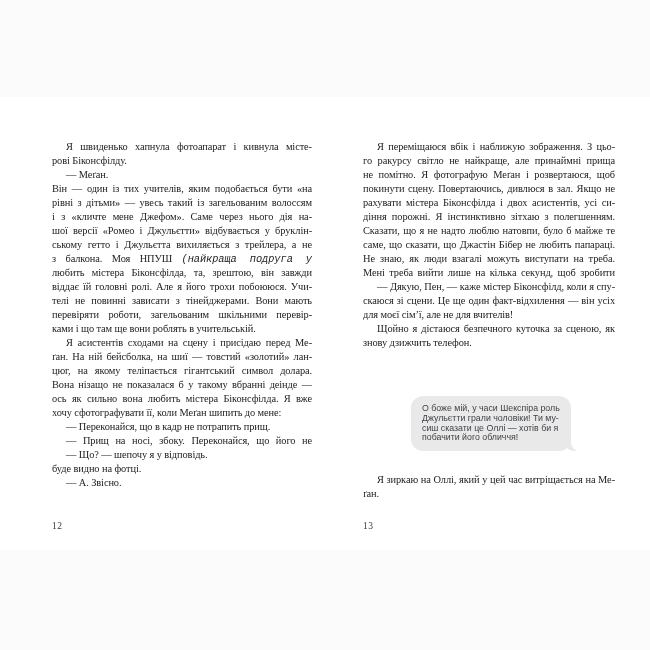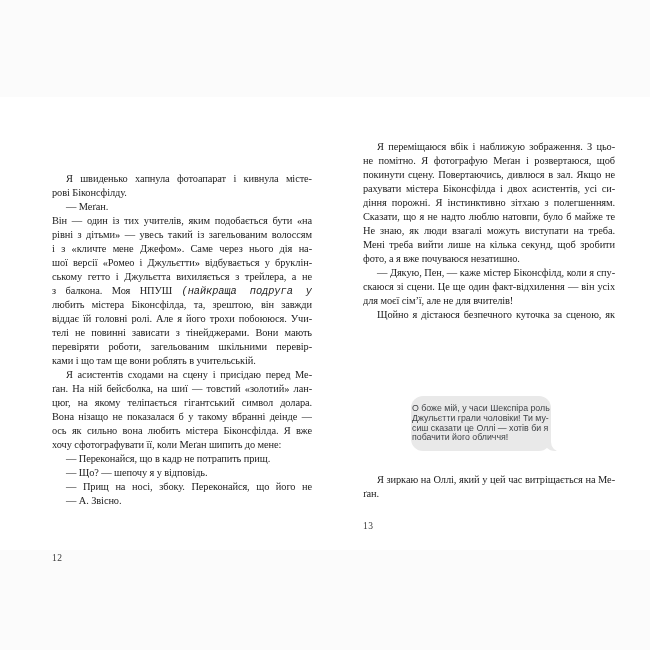--- a/index.html
+++ b/index.html
@@ -3,36 +3,36 @@
 <meta charset="utf-8">
 <style>
   html,body{margin:0;padding:0;}
   body{
     width:650px;height:650px;position:relative;overflow:hidden;
     background:#fbfbfb;
     font-family:"Liberation Serif","DejaVu Serif",serif;
   }
   .band{position:absolute;left:0;top:97px;width:650px;height:453px;background:#ffffff;}
   .page{position:absolute;top:140px;}
-  .page.left{left:52px;width:260px;margin-top:32px;}
+  .page.left{left:52px;width:260px;}
   .page.right{left:363px;width:252px;}
   .bline{
     height:14px;line-height:14px;font-size:10.4px;letter-spacing:-0.1px;
     color:#232323;overflow:hidden;
   }
   .bline.just{text-align:justify;text-align-last:justify;}
   .bline.ind{text-indent:14px;}
   .bline i{font-style:italic;font-family:Liberation Mono, monospace;}
   .pagenum{
     position:absolute;top:381px;left:0;width:100%;text-align:left;
     font-size:9.5px;color:#3a3a3a;letter-spacing:0.6px;
   }
   .bubble{
     position:absolute;top:256px;left:48px;
-    background:#e9e9e9;border-radius:12px;padding:8px 1px;
+    background:#e9e9e9;border-radius:12px;padding:8px 11px;
   }
   .bubble::before{
     content:'';position:absolute;right:-6px;bottom:0;width:14px;height:12px;
     background:#e9e9e9;border-bottom-left-radius:14px;
   }
   .bubble::after{
     content:'';position:absolute;right:-10px;bottom:-1px;width:10px;height:15px;
     background:#ffffff;border-bottom-left-radius:10px;
   }
   .msgline{
@@ -63,42 +63,45 @@
         <div class="bline just">телі не повинні зависати з тінейджерами. Вони мають</div>
         <div class="bline just">перевіряти роботи, загельованим шкільними перевір-</div>
         <div class="bline">ками і що там ще вони роблять в учительській.</div>
         <div class="bline just ind">Я асистентів сходами на сцену і присідаю перед Ме-</div>
         <div class="bline just">ґан. На ній бейсболка, на шиї — товстий «золотий» лан-</div>
         <div class="bline just">цюг, на якому теліпається гігантський символ долара.</div>
         <div class="bline just">Вона нізащо не показалася б у такому вбранні деінде —</div>
         <div class="bline just">ось як сильно вона любить містера Біконсфілда. Я вже</div>
         <div class="bline">хочу сфотографувати її, коли Меґан шипить до мене:</div>
         <div class="bline ind">— Переконайся, що в кадр не потрапить прищ.</div>
+        <div class="bline just ind">— Прищ на носі, збоку. Переконайся, що його не</div>
         <div class="bline ind">— Що? — шепочу я у відповідь.</div>
-        <div class="bline just ind">— Прищ на носі, збоку. Переконайся, що його не</div>
+        <div class="bline">буде видно на фотці.</div>
         <div class="bline ind">— А. Звісно.</div>
       </div>
     <div class="pagenum">12</div>
   </div>
 
   <div class="page right">
     <div>
         <div class="bline just ind">Я переміщаюся вбік і наближую зображення. З цьо-</div>
+        <div class="bline just">го ракурсу світло не найкраще, але принаймні прища</div>
         <div class="bline just">не помітно. Я фотографую Меґан і розвертаюся, щоб</div>
         <div class="bline just">покинути сцену. Повертаючись, дивлюся в зал. Якщо не</div>
         <div class="bline just">рахувати містера Біконсфілда і двох асистентів, усі си-</div>
         <div class="bline just">діння порожні. Я інстинктивно зітхаю з полегшенням.</div>
         <div class="bline just">Сказати, що я не надто люблю натовпи, було б майже те</div>
+        <div class="bline just">саме, що сказати, що Джастін Бібер не любить папараці.</div>
         <div class="bline just">Не знаю, як люди взагалі можуть виступати на треба.</div>
         <div class="bline just">Мені треба вийти лише на кілька секунд, щоб зробити</div>
-        <div class="bline">фото, а я вже почуваюся незатишно.</div>
         <div class="bline just ind">— Дякую, Пен, — каже містер Біконсфілд, коли я спу-</div>
         <div class="bline just">скаюся зі сцени. Це ще один факт-відхилення — він усіх</div>
         <div class="bline">для моєї сім’ї, але не для вчителів!</div>
         <div class="bline just ind">Щойно я дістаюся безпечного куточка за сценою, як</div>
+        <div class="bline">знову дзижчить телефон.</div>
       </div>
     <div class="bubble">
       <div>
           <div class="msgline">О боже мій, у часи Шекспіра роль</div>
           <div class="msgline">Джульєтти грали чоловіки! Ти му-</div>
           <div class="msgline">сиш сказати це Оллі — хотів би я</div>
           <div class="msgline">побачити його обличчя!</div>
         </div>
     </div>
     <div class="after">

